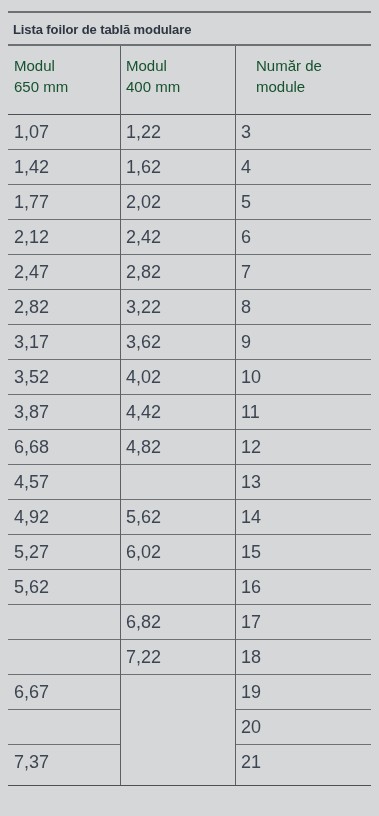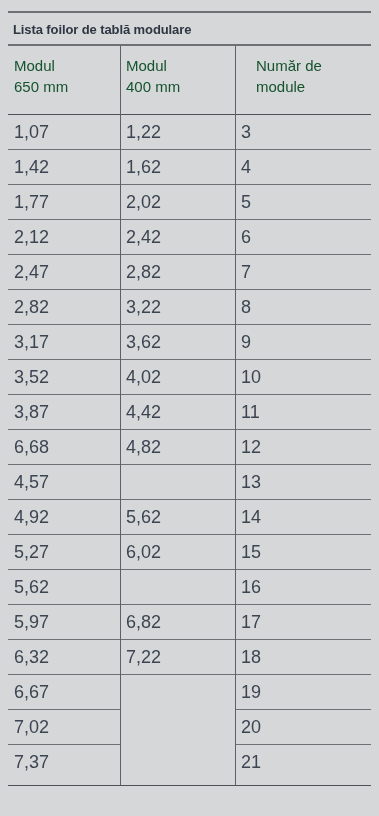--- a/index.html
+++ b/index.html
@@ -280,44 +280,41 @@
           <div class="sep s2"></div>
         </div>
         <div class="row">
           <div class="cell c0">5,62</div>
           <div class="cell c2">16</div>
           <div class="sep s0"></div>
           <div class="sep s1"></div>
           <div class="sep s2"></div>
         </div>
         <div class="row">
-          <div class="cell c0">5,97</div>
           <div class="cell c1">6,82</div>
           <div class="cell c2">17</div>
           <div class="sep s0"></div>
           <div class="sep s1"></div>
           <div class="sep s2"></div>
         </div>
         <div class="row">
-          <div class="cell c0">6,32</div>
           <div class="cell c1">7,22</div>
           <div class="cell c2">18</div>
           <div class="sep s0"></div>
           <div class="sep s1"></div>
           <div class="sep s2"></div>
         </div>
         <div class="row">
           <div class="cell c0">6,67</div>
           <div class="cell c1"></div>
           <div class="cell c2">19</div>
           <div class="sep s0"></div>
           <div class="sep s2"></div>
         </div>
         <div class="row">
-          <div class="cell c0">7,02</div>
           <div class="cell c1"></div>
           <div class="cell c2">20</div>
           <div class="sep s0"></div>
           <div class="sep s2"></div>
         </div>
         <div class="row">
           <div class="cell c0">7,37</div>
           <div class="cell c1"></div>
           <div class="cell c2">21</div>
         </div>

